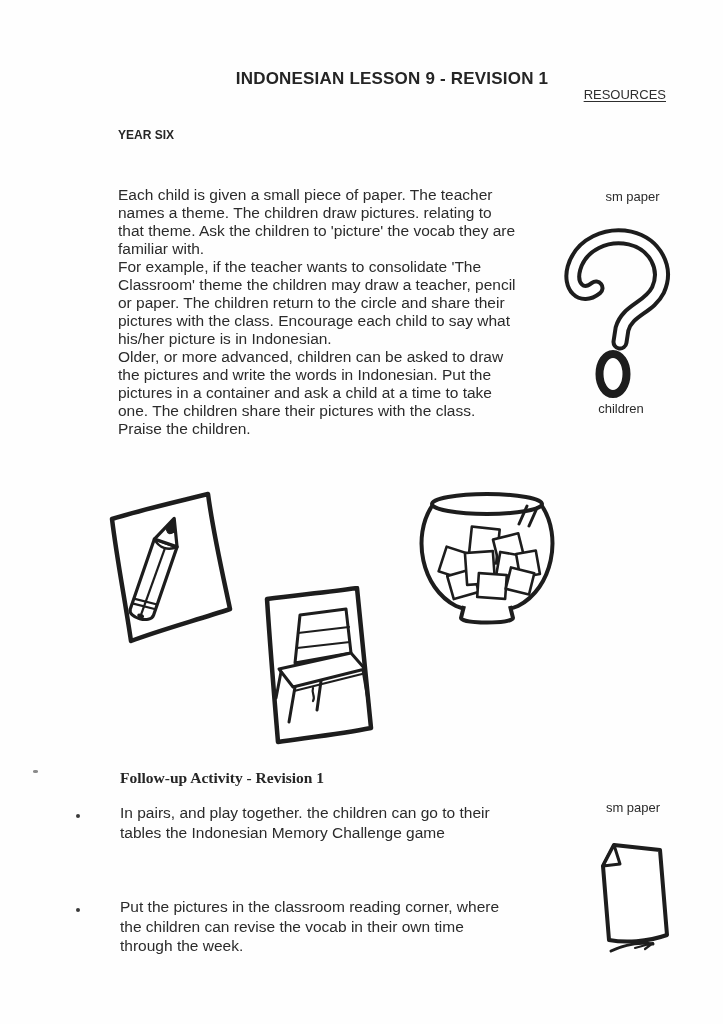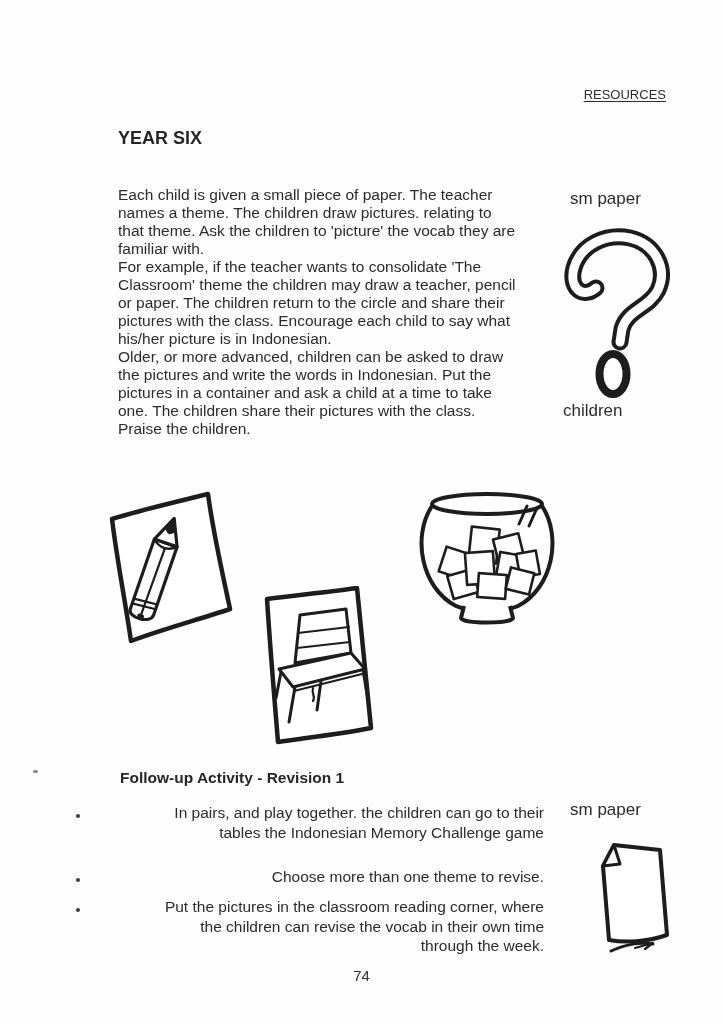--- a/index.html
+++ b/index.html
@@ -5,42 +5,43 @@
   html,body{margin:0;padding:0;background:#e8e8e8;}
   .page{
     position:relative;width:723px;height:1024px;margin:0 auto;
     background:#fefefe;overflow:hidden;
     font-family:"Liberation Sans","DejaVu Sans",sans-serif;
     color:#2b2b2b;
   }
   .abs{position:absolute;}
   .title{left:118px;top:69px;width:548px;text-align:center;font-size:17px;font-weight:bold;letter-spacing:.2px;color:#252525;}
   .resources{right:57px;top:87px;font-size:13px;text-decoration:underline;text-underline-offset:2px;color:#2e2e2e;text-align:right;}
-  .year{left:118px;top:128px;font-size:18px;font-weight:bold;color:#262626;}
+  .year{left:118px;top:128px;font-size:12px;font-weight:bold;color:#262626;}
   .subheading{left:118px;top:158px;font-size:13.5px;font-weight:bold;color:#262626;}
   .para{left:118px;top:186px;width:500px;font-size:15.5px;line-height:18px;white-space:pre-line;}
-  .res-label{font-size:17px;color:#2b2b2b;}
+  .res-label{font-size:13px;text-align:center;color:#2b2b2b;}
   .lbl-smpaper1{left:570px;top:189px;width:125px;}
   .lbl-container{left:563px;top:401px;width:116px;}
   .lbl-smpaper2{left:570px;top:800px;width:126px;}
-  .followup{left:120px;top:769px;font-size:15.5px;font-weight:bold;color:#262626;}
+  .followup{left:120px;top:769px;font-size:15.5px;font-weight:bold;color:#262626;font-family:Liberation Serif, serif;}
   .bullet{left:74px;width:520px;}
   .bullet .dot{position:absolute;left:2px;top:11px;width:4px;height:4px;border-radius:50%;background:#3a3a3a;}
-  .bullet .btext{width:470px;font-size:15.5px;line-height:19.5px;white-space:pre-line;text-align:right;}
+  .bullet .btext{margin-left:46px;width:470px;font-size:15.5px;line-height:19.5px;white-space:pre-line;}
   .b1{top:803px;} .b2{top:867px;} .b3{top:897px;}
   .pageno{left:0;top:967px;width:723px;text-align:center;font-size:15px;color:#333;}
   .stray{left:33px;top:770px;width:5px;height:3px;background:#8a8a8a;border-radius:40%;}
   svg{display:block;}
   .draw{pointer-events:none;}
 </style>
 </head>
 <body>
 
 <div class="page">
 
+  <div class="abs title">INDONESIAN LESSON 9 - REVISION 1</div>
   <div class="abs resources">RESOURCES</div>
 
   <div class="abs year">YEAR SIX</div>
   <div class="abs para">Each child is given a small piece of paper. The teacher
 names a theme. The children draw pictures. relating to
 that theme. Ask the children to 'picture' the vocab they are
 familiar with.
 For example, if the teacher wants to consolidate 'The
 Classroom' theme the children may draw a teacher, pencil
 or paper. The children return to the circle and share their
@@ -112,39 +113,34 @@
     </svg>
   </div>
 
   <div class="abs followup">Follow-up Activity - Revision 1</div>
 
   <div class="abs bullet b1">
     <span class="dot"></span>
     <div class="btext">In pairs, and play together. the children can go to their
 tables the Indonesian Memory Challenge game</div>
   </div>
-  <div class="abs bullet b2">
-    <span class="dot"></span>
-    <div class="btext">Choose more than one theme to revise.</div>
-  </div>
   <div class="abs bullet b3">
     <span class="dot"></span>
     <div class="btext">Put the pictures in the classroom reading corner, where
 the children can revise the vocab in their own time
 through the week.</div>
   </div>
 
   <div class="abs res-label lbl-smpaper2">sm paper</div>
 
   <div class="abs draw" style="left:583px;top:838px;">
     <svg width="90" height="120" viewBox="0 0 90 120">
       <path d="M31 7 L77 12 L84 97 C64 104 42 105 26 102 L20 28 Z" fill="#fff" stroke="#1d1d1d" stroke-width="4" stroke-linejoin="round"></path>
       <path d="M31 7 L20 28 L37 26 Z" fill="#fff" stroke="#1d1d1d" stroke-width="3" stroke-linejoin="round"></path>
       <path d="M28 113 C42 106 58 104 70 106" fill="none" stroke="#1d1d1d" stroke-width="3" stroke-linecap="round"></path>
       <path d="M52 110 L70 105 L62 111" fill="none" stroke="#1d1d1d" stroke-width="2.2" stroke-linecap="round" stroke-linejoin="round"></path>
     </svg>
   </div>
 
   <div class="abs stray"></div>
 
-  <div class="abs pageno">74</div>
 
 </div>
 
 </body></html>

